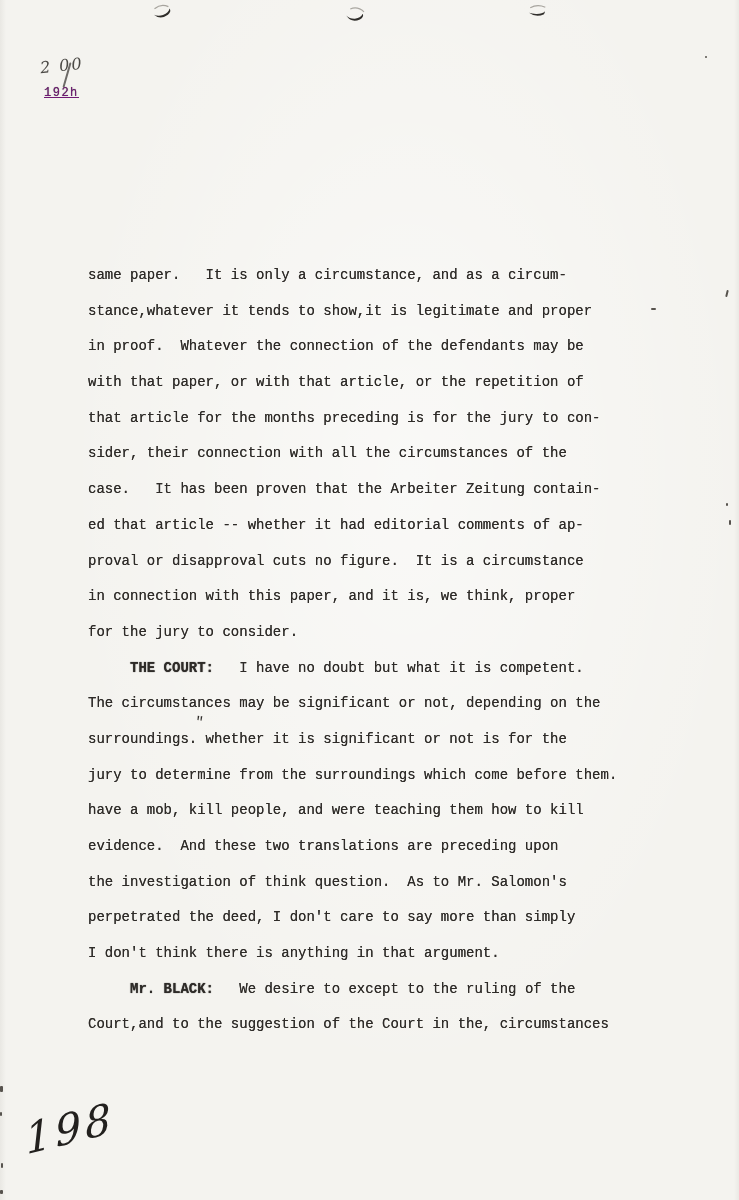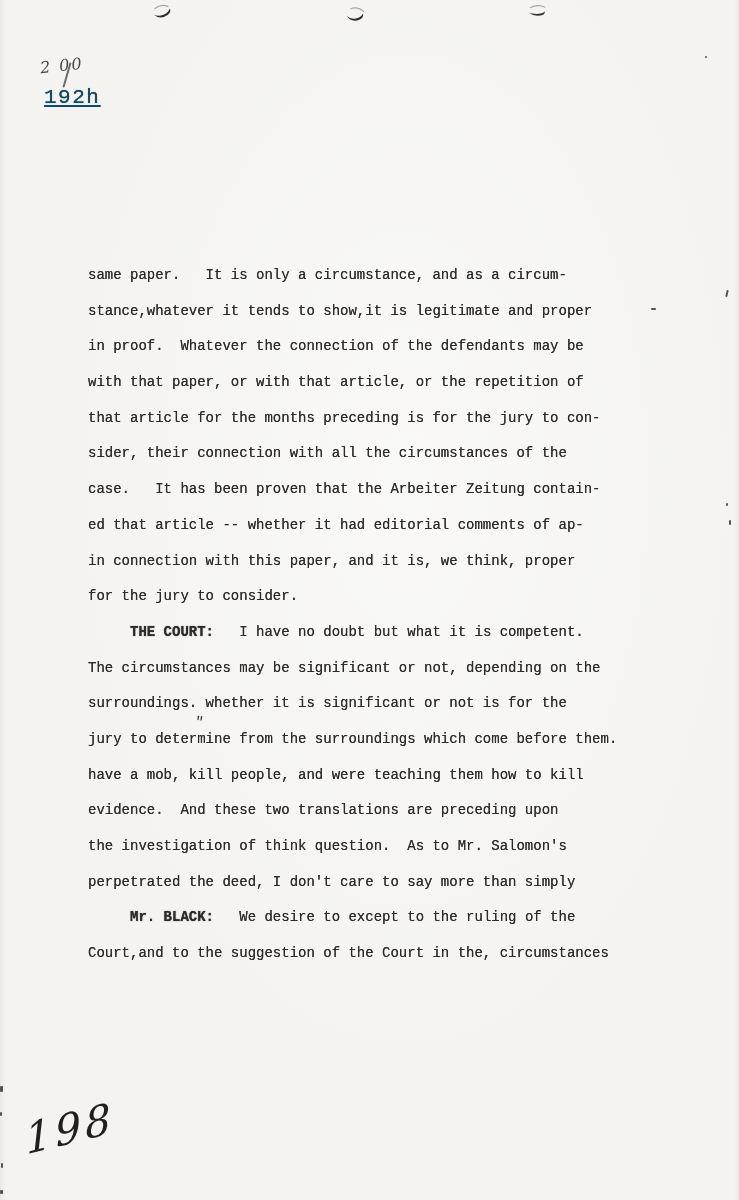--- a/index.html
+++ b/index.html
@@ -17,21 +17,21 @@
       #f4f3ef;
   }
   .text-block{
     position:absolute;left:88px;top:258px;width:600px;
     font-size:14px;line-height:35.7px;color:#2e2b28;
     text-shadow:0 0 0.6px rgba(46,43,40,.85);
   }
   .line{white-space:pre;height:35.7px;}
   .speaker{font-weight:bold;text-shadow:0 0 1px rgba(30,28,26,.9);}
   .typed-pagenum{
-    position:absolute;left:44px;top:86px;font-size:21px;color:#0c4a6e;
+    position:absolute;left:44px;top:86px;font-size:12px;color:#701a75;
     letter-spacing:1.5px;text-shadow:0 0 0.7px rgba(40,38,36,.9);text-decoration:underline;
   }
   .hand-top{
     position:absolute;left:40px;top:56px;
     font-family:"DejaVu Serif",serif;font-style:italic;
     font-size:16px;color:#4b4945;transform:rotate(-6deg);
     letter-spacing:2px;
   }
   .hand-top-stroke{
     position:absolute;left:66px;top:62px;width:2px;height:26px;
@@ -94,30 +94,32 @@
 
 <div class="text-block">
   <div class="line">same paper.   It is only a circumstance, and as a circum-</div>
   <div class="line">stance,whatever it tends to show,it is legitimate and proper</div>
   <div class="line">in proof.  Whatever the connection of the defendants may be</div>
   <div class="line">with that paper, or with that article, or the repetition of</div>
   <div class="line">that article for the months preceding is for the jury to con-</div>
   <div class="line">sider, their connection with all the circumstances of the</div>
   <div class="line">case.   It has been proven that the Arbeiter Zeitung contain-</div>
   <div class="line">ed that article -- whether it had editorial comments of ap-</div>
+  <div class="line">proval or disapproval cuts no figure.  It is a circumstance</div>
   <div class="line">in connection with this paper, and it is, we think, proper</div>
   <div class="line">for the jury to consider.</div>
   <div class="line"><span class="speaker">     THE COURT:</span><span>   I have no doubt but what it is competent.</span></div>
   <div class="line">The circumstances may be significant or not, depending on the</div>
   <div class="line">surroundings. whether it is significant or not is for the</div>
   <div class="line">jury to determine from the surroundings which come before them.</div>
   <div class="line">have a mob, kill people, and were teaching them how to kill</div>
   <div class="line">evidence.  And these two translations are preceding upon</div>
   <div class="line">the investigation of think question.  As to Mr. Salomon's</div>
   <div class="line">perpetrated the deed, I don't care to say more than simply</div>
+  <div class="line">I don't think there is anything in that argument.</div>
   <div class="line"><span class="speaker">     Mr. BLACK:</span><span>   We desire to except to the ruling of the</span></div>
   <div class="line">Court,and to the suggestion of the Court in the, circumstances</div>
 </div>
 
 <span class="ditto">″</span>
 
 <span class="speck r1"></span>
 <span class="speck r2"></span>
 <span class="speck r3"></span>
 <span class="speck r4"></span>

